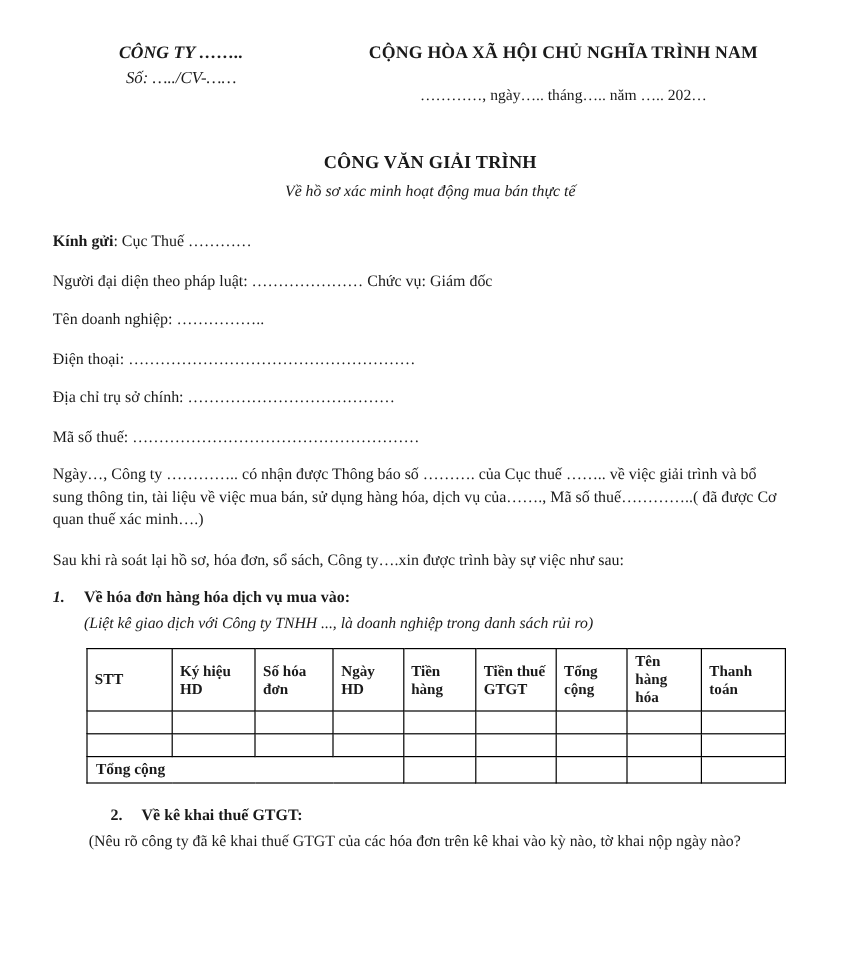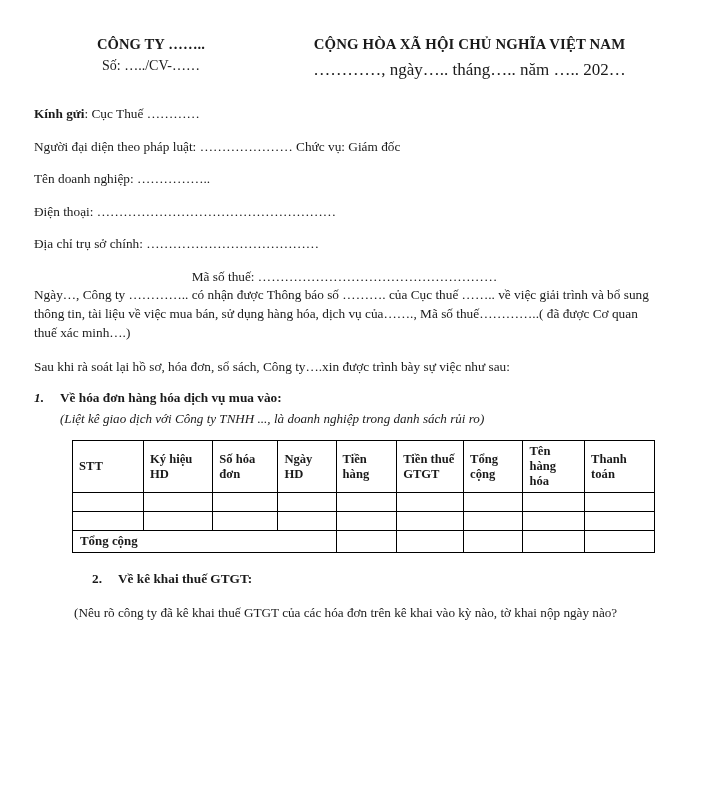--- a/index.html
+++ b/index.html
@@ -27,20 +27,21 @@
   .letterhead {
     display: flex;
     align-items: flex-start;
     padding: 36px 22px 0 22px;
   }
   .org-block {
     width: 236px;
     text-align: center;
     padding-left: 22px;
     box-sizing: border-box;
+    font-style: italic;
   }
   .org-name {
     font-weight: bold;
     font-size: 14.6px;
     letter-spacing: 0.1px;
     white-space: nowrap;
   }
   .org-number {
     font-size: 14px;
     margin-top: 5px;
@@ -57,22 +58,22 @@
     letter-spacing: 0.15px;
     white-space: nowrap;
   }
   .nation-motto {
     font-weight: bold;
     font-size: 14.2px;
     margin-top: 5px;
     white-space: nowrap;
   }
   .date-line {
-    font-size: 17px;
-    margin-top: 7px;
+    font-size: 13px;
+    margin-top: 18px;
     white-space: nowrap;
   }
 
   
   .title-block {
     text-align: center;
     margin-top: 40px;
   }
   .doc-title {
     font-weight: bold;
@@ -80,31 +81,30 @@
     letter-spacing: 0.2px;
   }
   .doc-subtitle {
     font-style: italic;
     font-size: 13.2px;
     margin-top: 6px;
   }
 
   
   .body-area {
-    padding: 0 62px 0 34px;
+    padding: 0 62px 0 44px;
     margin-top: 26px;
   }
   .field-line {
     font-size: 13.3px;
     margin-bottom: 16.5px;
     white-space: nowrap;
   }
   .field-line.tight {
-    margin-bottom: 0;
-    text-align: center;
+    margin-bottom: 13px;
   }
   .field-label-bold {
     font-weight: bold;
   }
   .para {
     font-size: 13.3px;
     line-height: 1.46;
     text-align: left;
     margin-bottom: 14px;
   }
@@ -193,39 +193,43 @@
   .col-thanhtoan{ width: 12.0%; }
 
   
   .bottom-area {
     padding: 0 62px 0 74px;
     margin-top: 18px;
   }
   .closing-para {
     font-size: 13.2px;
     line-height: 1.45;
-    margin-top: 16px;
+    margin-top: 4px;
   }
 </style>
 </head>
 <body>
 
 <div class="page">
 
   <div class="letterhead">
     <div class="org-block">
       <div class="org-name">CÔNG TY ……..</div>
       <div class="org-number">Số: …../CV-……</div>
     </div>
     <div class="nation-block">
-      <div class="nation-name">CỘNG HÒA XÃ HỘI CHỦ NGHĨA VIỆT NAM</div>
+      <div class="nation-name">CỘNG HÒA XÃ HỘI CHỦ NGHĨA TRÌNH NAM</div>
       <div class="date-line">…………, ngày….. tháng….. năm ….. 202…</div>
     </div>
   </div>
 
+  <div class="title-block">
+    <div class="doc-title">CÔNG VĂN GIẢI TRÌNH</div>
+    <div class="doc-subtitle">Về hồ sơ xác minh hoạt động mua bán thực tế</div>
+  </div>
 
   <div class="body-area">
 
     <div class="field-line">
       <span class="field-label-bold">Kính gửi</span><span>: Cục Thuế …………</span>
     </div>
 
     <div class="field-line">Người đại diện theo pháp luật: ………………… Chức vụ: Giám đốc</div>
 
     <div class="field-line">Tên doanh nghiệp: ……………..</div>

